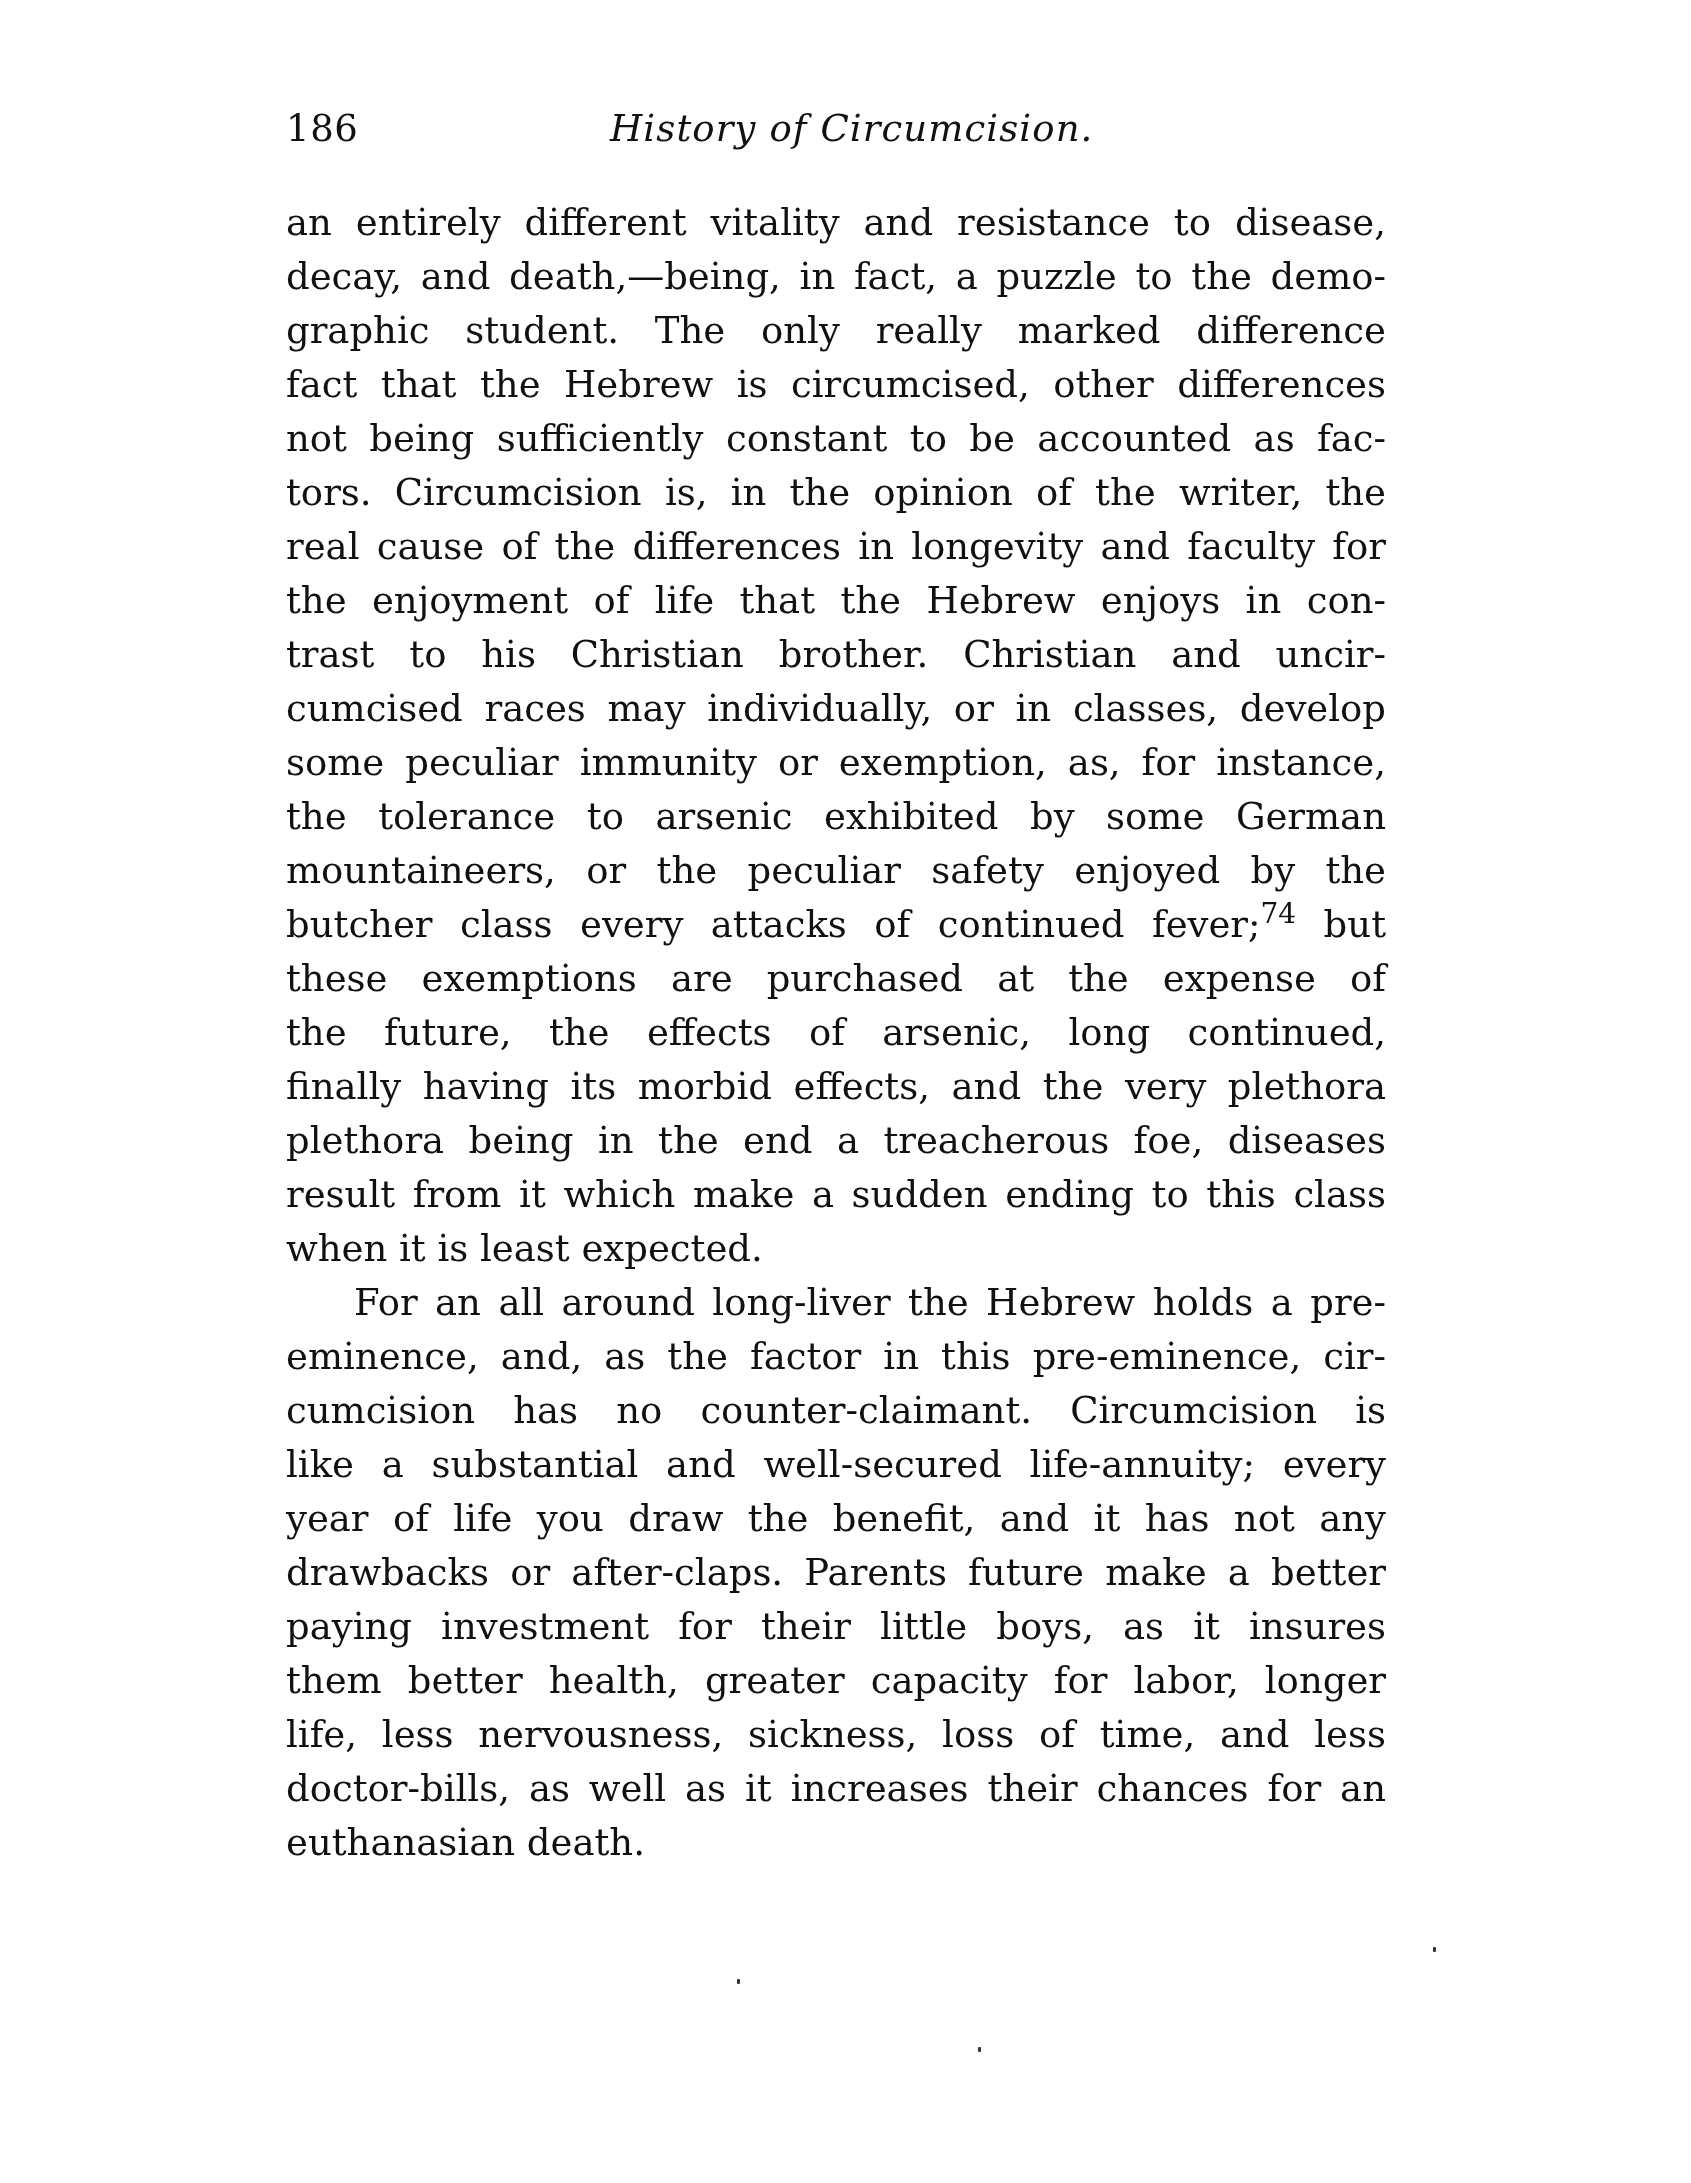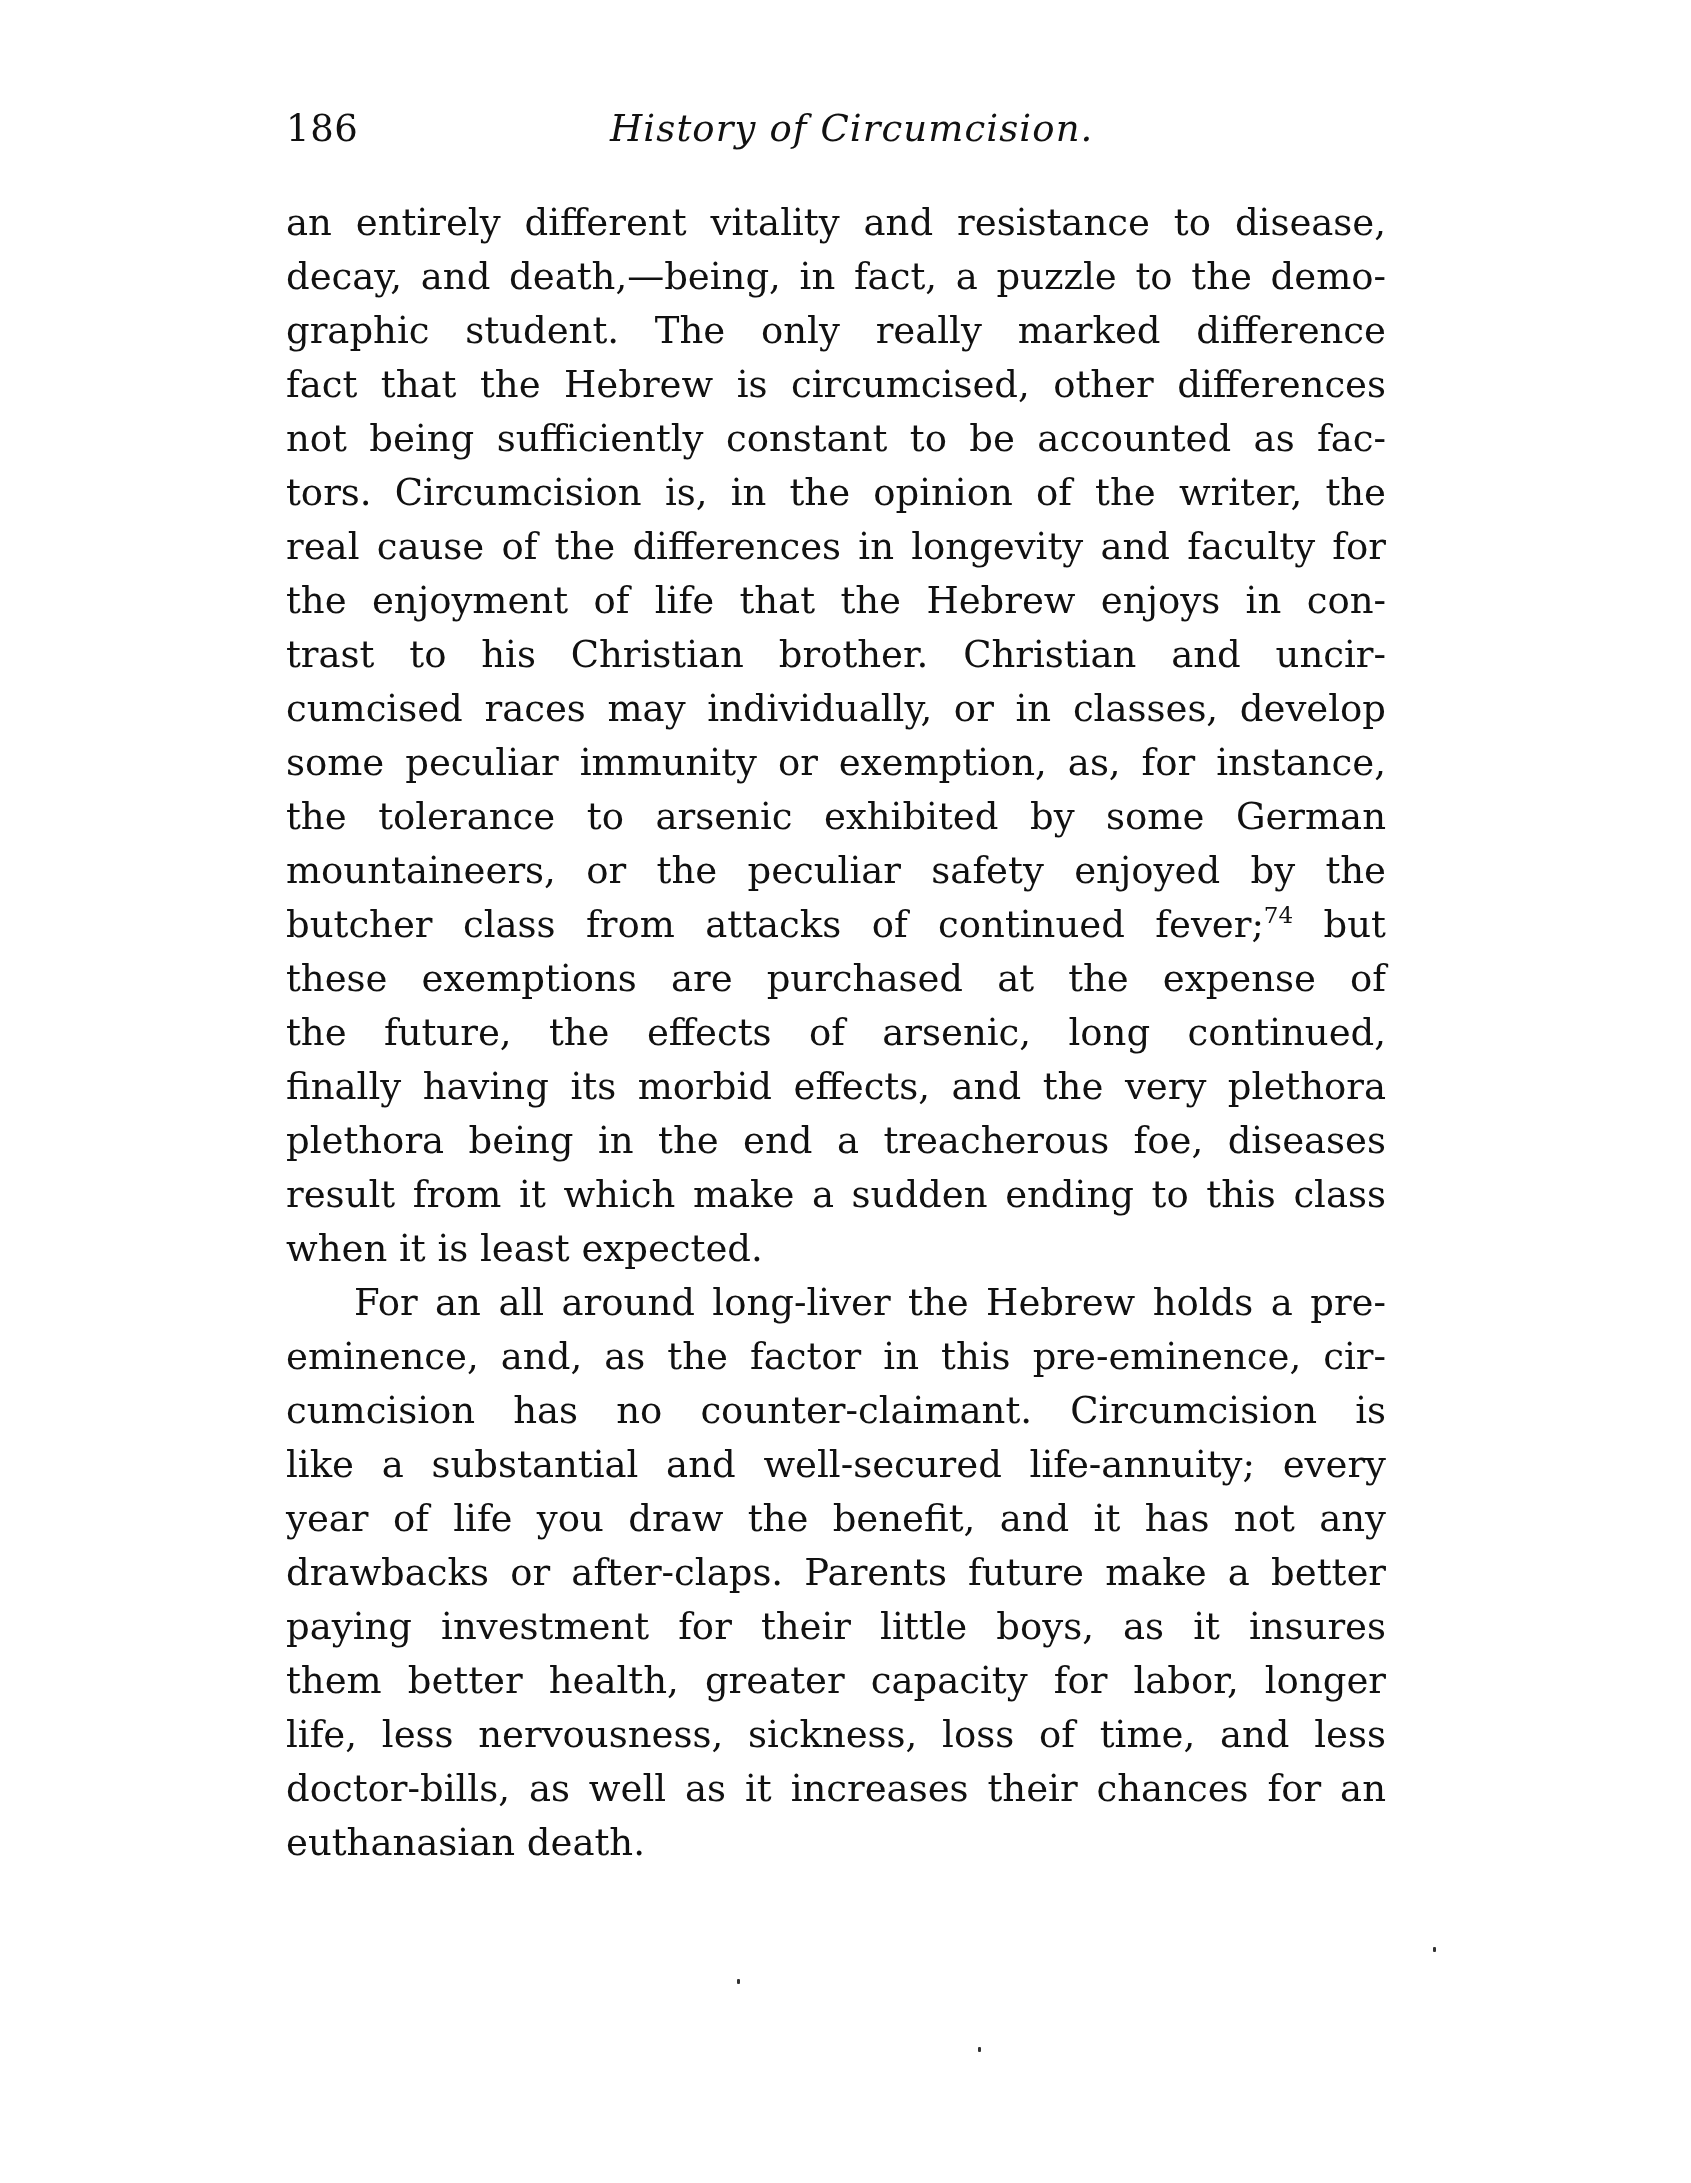--- a/index.html
+++ b/index.html
@@ -61,21 +61,21 @@
       width: 1100px;
     }
     .line.last {
       text-align-last: left;
     }
     .line.indent {
       padding-left: 68px;
       width: 1032px;
     }
     sup.fn {
-      font-size: 23px;
+      font-size: 28px;
       vertical-align: 0;
       position: relative;
       top: -13.6px;
     }
     .speck {
       position: absolute;
       width: 3.4px;
       height: 4.5px;
       background: #333333;
       border-radius: 1.1px;
@@ -98,21 +98,21 @@
       <span class="line">fact that the Hebrew is circumcised, other differences</span>
       <span class="line">not being sufficiently constant to be accounted as fac-</span>
       <span class="line">tors.  Circumcision is, in the opinion of the writer, the</span>
       <span class="line">real cause of the differences in longevity and faculty for</span>
       <span class="line">the enjoyment of life that the Hebrew enjoys in con-</span>
       <span class="line">trast to his Christian brother.  Christian and uncir-</span>
       <span class="line">cumcised races may individually, or in classes, develop</span>
       <span class="line">some peculiar immunity or exemption, as, for instance,</span>
       <span class="line">the tolerance to arsenic exhibited by some German</span>
       <span class="line">mountaineers, or the peculiar safety enjoyed by the</span>
-      <span class="line"><span>butcher class from attacks of continued fever;</span><sup class="fn">74</sup><span> but</span></span>
+      <span class="line"><span>butcher class every attacks of continued fever;</span><sup class="fn">74</sup><span> but</span></span>
       <span class="line">these exemptions are purchased at the expense of</span>
       <span class="line">the future, the effects of arsenic, long continued,</span>
       <span class="line">finally having its morbid effects, and the very plethora</span>
       <span class="line">plethora being in the end a treacherous foe, diseases</span>
       <span class="line">result from it which make a sudden ending to this class</span>
       <span class="line last">when it is least expected.</span>
     </div>
 
     <div>
       <span class="line indent">For an all around long-liver the Hebrew holds a pre-</span>

